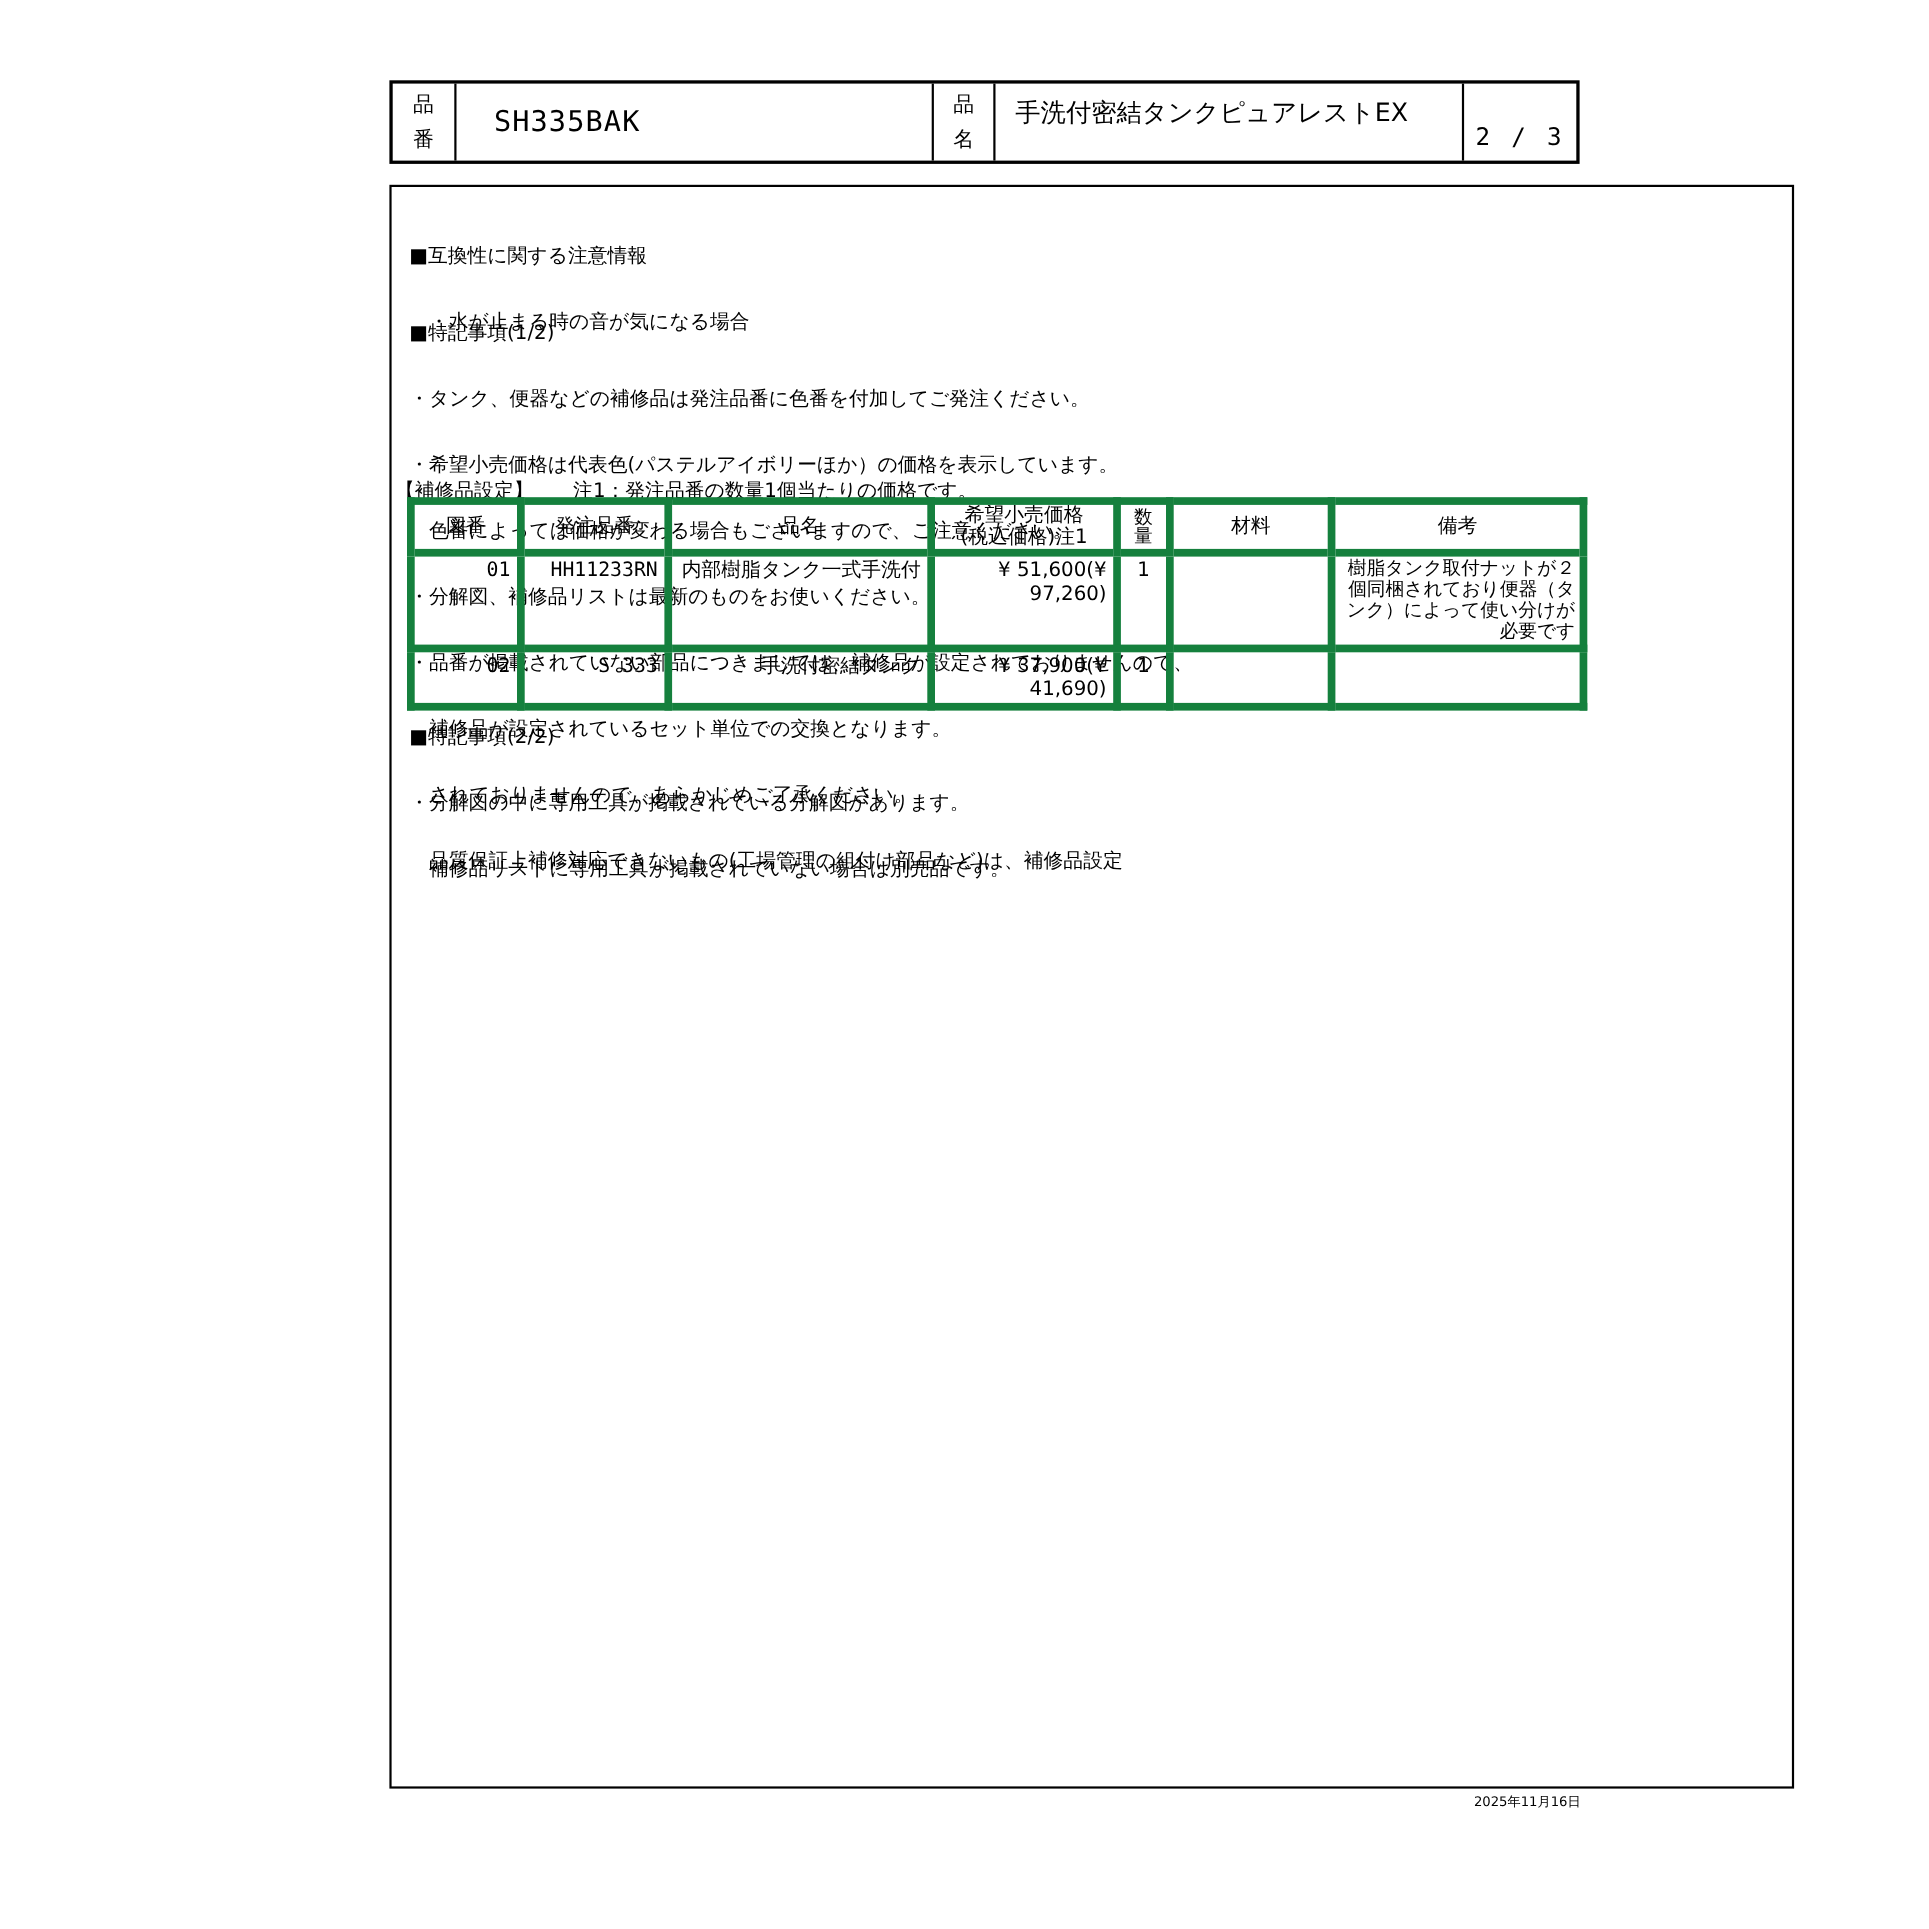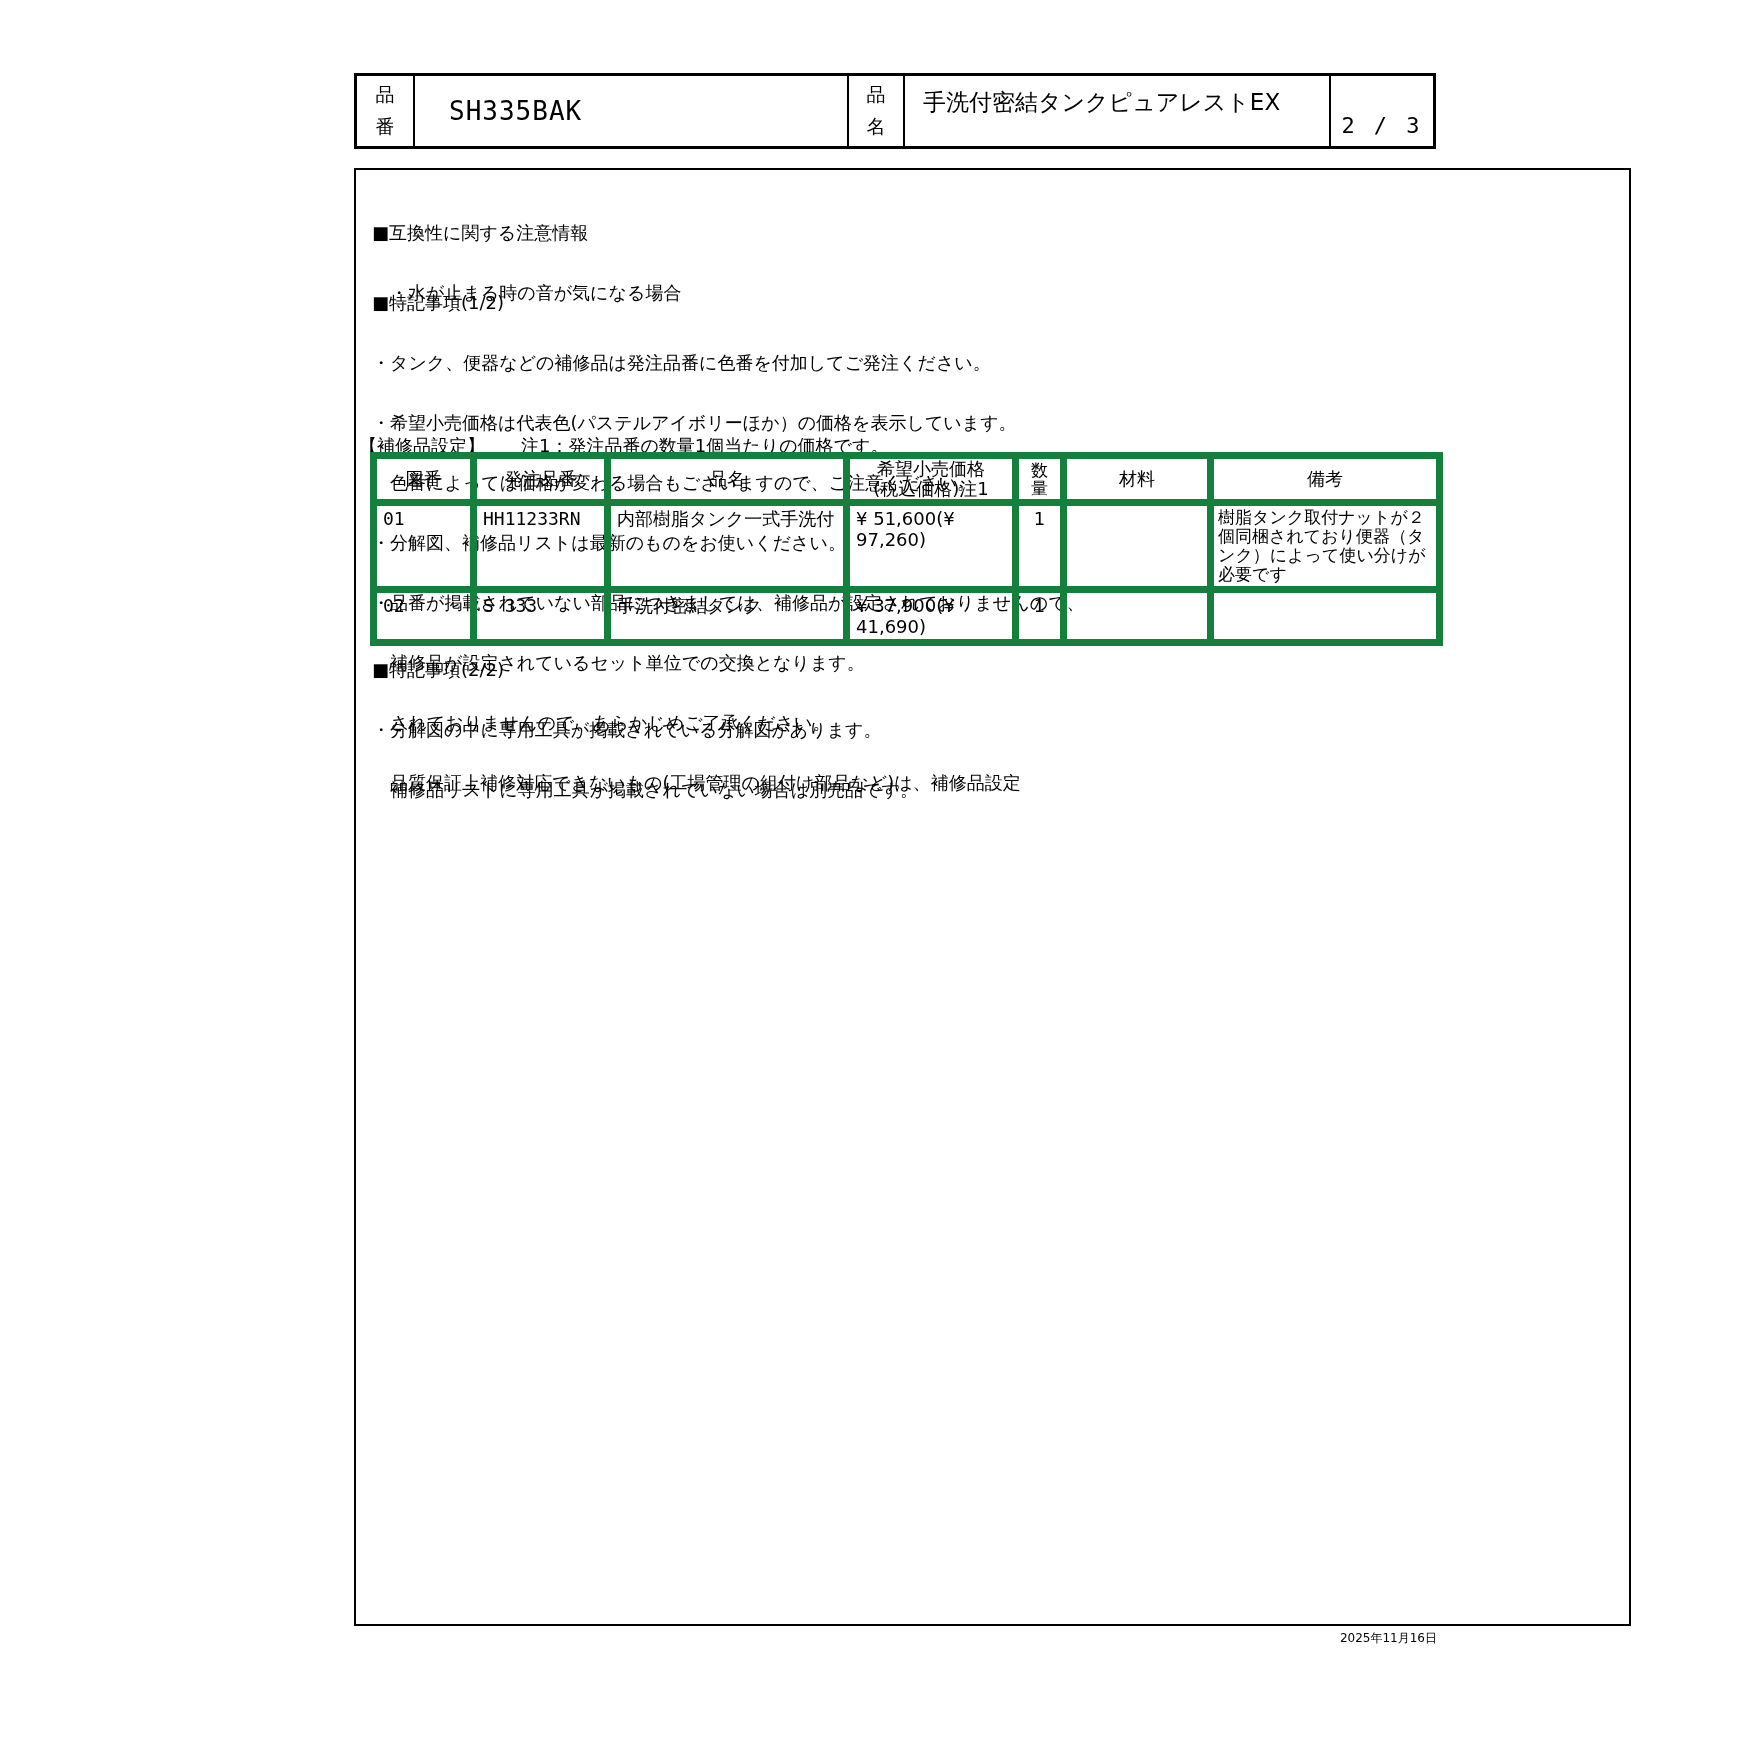--- a/index.html
+++ b/index.html
@@ -80,21 +80,21 @@
   #parts-table thead tr { height: 46px; }
   #parts-table thead th {
     vertical-align: middle; text-align: center;
     font-size: 18px; line-height: 20px;
     white-space: pre-line;
   }
   #parts-table thead th.qty-head { font-size: 17px; line-height: 18px; }
   #parts-table tbody tr.row-1 { height: 78px; }
   #parts-table tbody tr.row-2 { height: 30px; }
   #parts-table tbody td {
-    vertical-align: top; text-align: left;
+    vertical-align: top; text-align: right;
     font-size: 18px; line-height: 21px;
     padding: 2px 6px;
   }
   #parts-table tbody td.qty-cell { text-align: center; padding: 2px 2px; }
   #parts-table tbody td.remark-cell {
     font-size: 17px; line-height: 19px;
     padding: 2px 4px;
     white-space: pre-line;
   }
   #parts-table thead tr th { border-bottom-width: 3px; }

